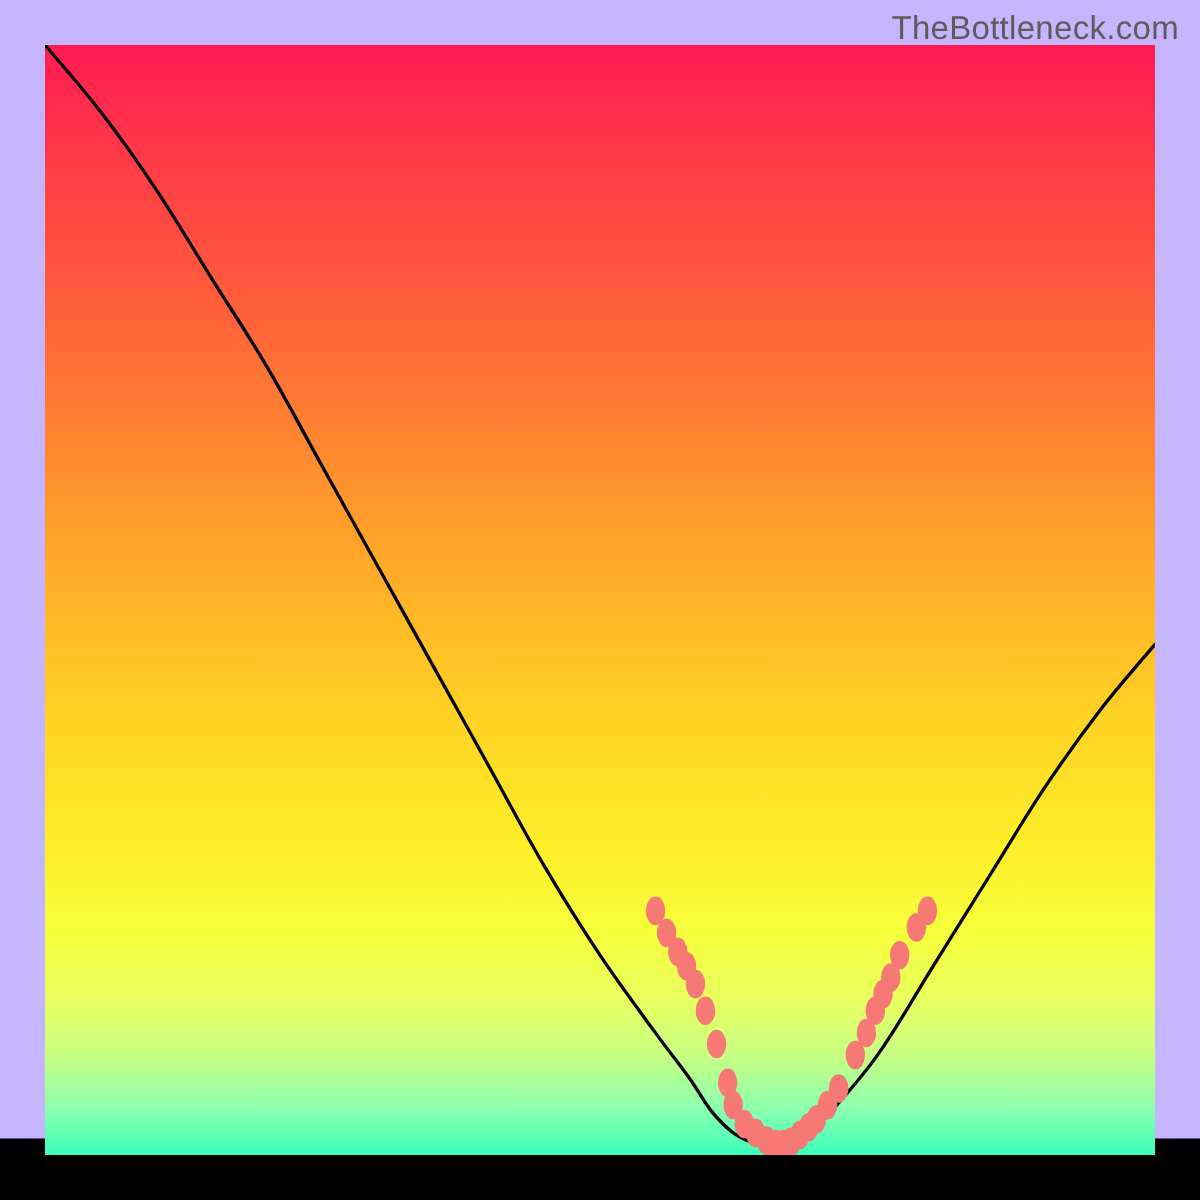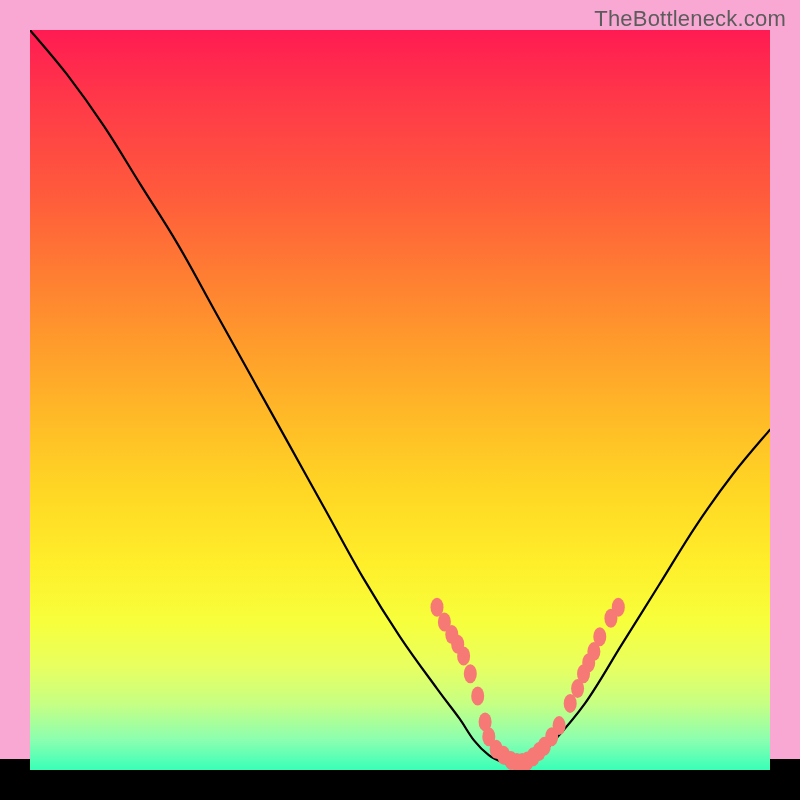--- a/index.html
+++ b/index.html
@@ -1,21 +1,21 @@
 <!DOCTYPE html>
 <html><head>
 <meta charset="utf-8">
 <style>
   * { margin: 0; padding: 0; box-sizing: border-box; }
   html, body { width: 800px; height: 800px; overflow: hidden; background: #000; }
   .frame {
     position: relative;
     width: 800px;
     height: 759px;
-    background: #f9a8d4;
+    background: #c4b5fd;
   }
   .watermark {
     position: absolute;
     top: 6px;
     right: 14px;
     font-family: Arial, Helvetica, sans-serif;
     font-size: 22px;
     font-weight: 500;
     color: #5c5c5c;
     letter-spacing: 0.2px;

